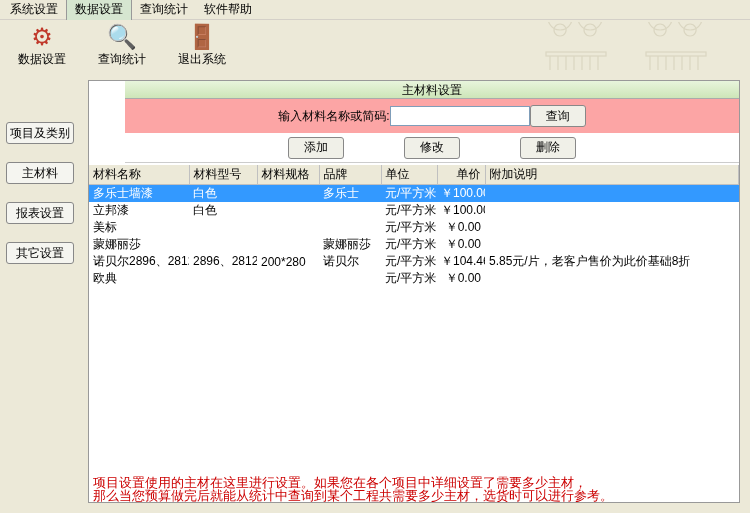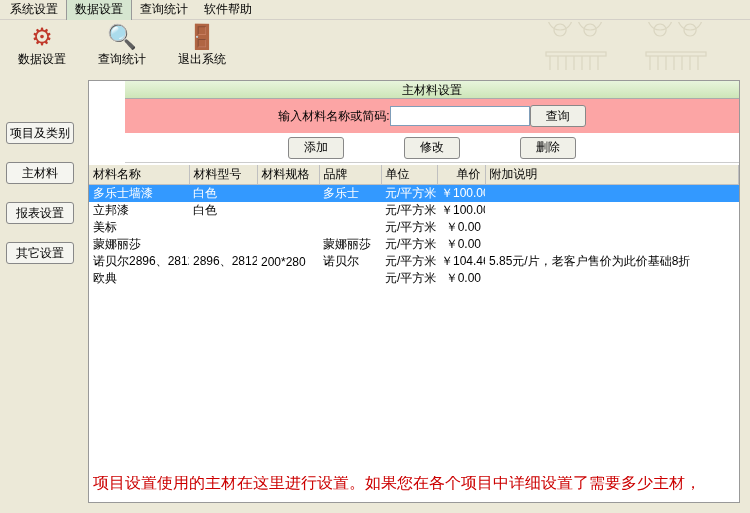--- a/index.html
+++ b/index.html
@@ -26,21 +26,21 @@
 th { background: #ece9d8; border-right: 1px solid #c0c0c0; border-bottom: 1px solid #c0c0c0; text-align: left; padding: 1px 4px; font-weight: normal; font-size: 12px; height: 16px; }
 td { padding: 0 4px; font-size: 12px; height: 15px; white-space: nowrap; overflow: hidden; }
 tr.selected td { background: #3399ff; color: #fff; margin-top: 44px; }
 .col-name { width: 100px; }
 .col-model { width: 68px; }
 .col-spec { width: 62px; }
 .col-brand { width: 62px; }
 .col-unit { width: 56px; }
 .col-price { width: 48px; text-align: right; }
 .col-note { width: auto; }
-.help-text { position: absolute; left: 0; right: 0; bottom: 0; height: 26px; padding: 0 4px; color: #c00; font-size: 16px; line-height: 13px; background: #fff; overflow: hidden; }
+.help-text { position: absolute; left: 0; right: 0; bottom: 0; height: 26px; padding: 0 4px; color: #c00; font-size: 13px; line-height: 13px; background: #fff; overflow: hidden; }
 </style>
 </head>
 <body>
 
 <div class="menubar">
     <div class="menu-item">系统设置</div>
     <div class="menu-item active">数据设置</div>
     <div class="menu-item">查询统计</div>
     <div class="menu-item">软件帮助</div>
   </div>
@@ -169,15 +169,16 @@
               <td class="col-brand"></td>
               <td class="col-unit">元/平方米</td>
               <td class="col-price">￥0.00</td>
               <td class="col-note"></td>
             </tr>
           </tbody>
       </table>
     </div>
     <div class="help-text">
       <div>项目设置使用的主材在这里进行设置。如果您在各个项目中详细设置了需要多少主材，</div>
+      <div>那么当您预算做完后就能从统计中查询到某个工程共需要多少主材，选货时可以进行参考。</div>
     </div>
   </div>
 </div>
 
 </body></html>

